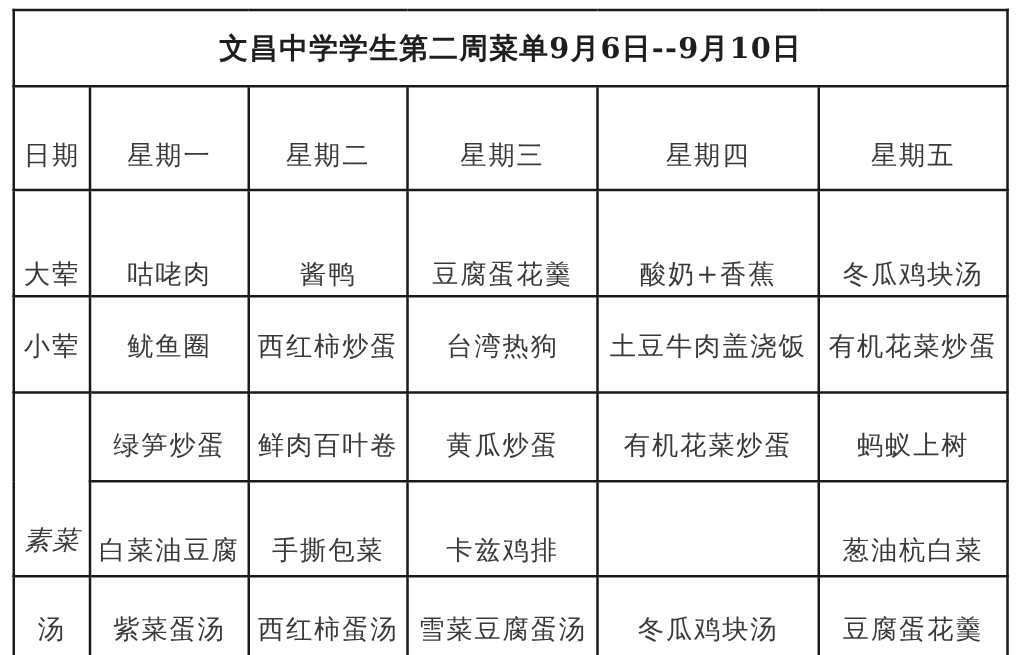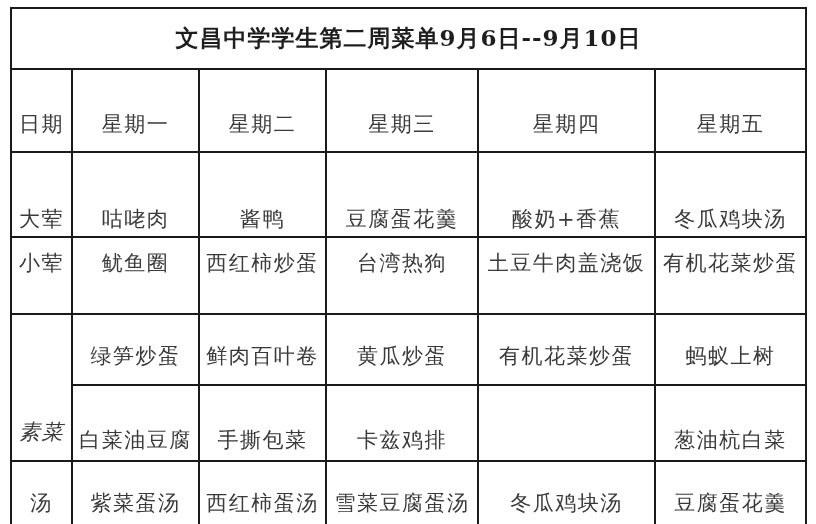--- a/index.html
+++ b/index.html
@@ -41,21 +41,21 @@
     font-weight: bold;
     color: #1e1e1e;
     letter-spacing: 1px;
     padding: 0;
   }
   tr.header-row  { height: 83px; }
   tr.header-row td  { padding-bottom: 13px; }
   tr.row-dahun   { height: 85px; }
   tr.row-dahun td   { padding-bottom: 3px; }
   tr.row-xiaohun { height: 77px; }
-  tr.row-xiaohun td { padding-bottom: 36px; }
+  tr.row-xiaohun td { padding-bottom: 22px; }
   tr.row-sucai-a { height: 71px; }
   tr.row-sucai-a td { padding-bottom: 14px; }
   tr.row-sucai-b { height: 76px; }
   tr.row-sucai-b td { padding-bottom: 6px; }
   tr.row-soup    { height: 73px; }
   tr.row-soup td    { padding-bottom: 16px; }
   td.sucai-label { padding-bottom: 10px; font-style: italic; }
 </style>
 </head>
 <body>

